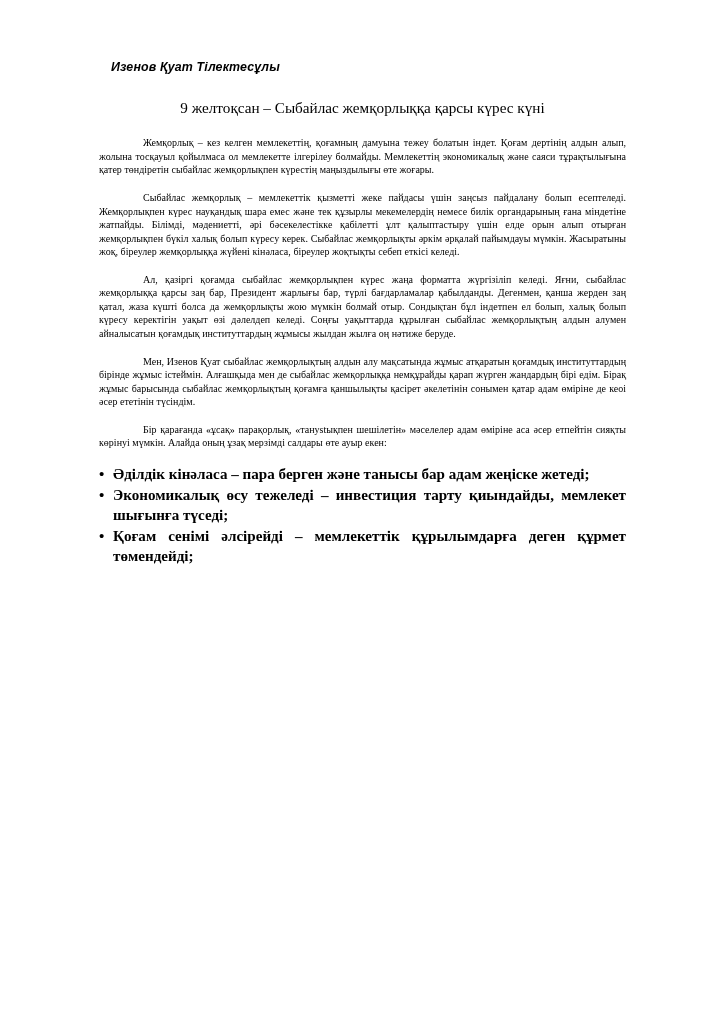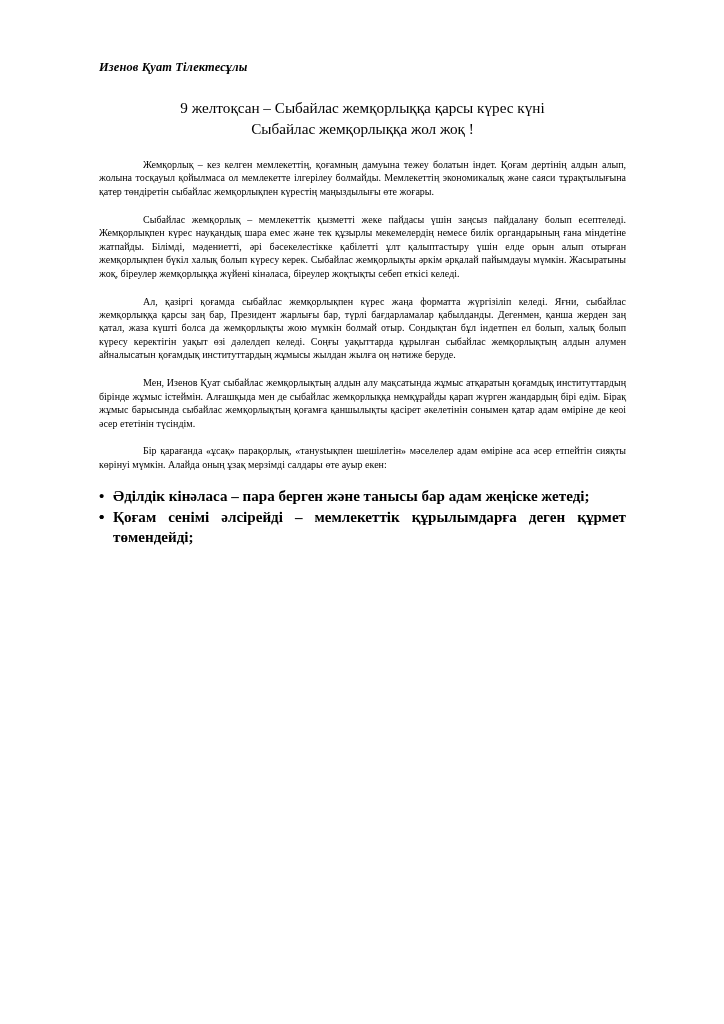--- a/index.html
+++ b/index.html
@@ -18,26 +18,26 @@
   }
   .page {
     position: relative;
     width: 724px;
     height: 1024px;
     box-sizing: border-box;
     padding: 60px 98px 0 99px;
     background: #ffffff;
   }
   .author-line {
-    font-family: Liberation Serif, serif;
+    font-family: Liberation Sans, sans-serif;
     font-weight: bold;
     font-style: italic;
     font-size: 12.4px;
     letter-spacing: 0.15px;
-    margin: 0 0 22px 0;
+    margin: 0 0 22px 12px;
     line-height: 1.2;
   }
   .title-block {
     text-align: center;
     font-weight: normal;
     font-size: 15.2px;
     line-height: 1.42;
     margin: 0 0 18px 0;
   }
   .title-block .title-line {
@@ -80,40 +80,40 @@
 </style>
 </head>
 <body>
 
 <div class="page">
 
   <div class="author-line">Изенов Қуат Тілектесұлы</div>
 
   <div class="title-block">
     <span class="title-line">9 желтоқсан – Сыбайлас жемқорлыққа қарсы күрес күні</span>
-    <span class="title-line">Сыбайлас жемқорлыққа жол жоқ !</span>
   </div>
 
   <p class="body-par">Жемқорлық – кез келген мемлекеттің, қоғамның дамуына тежеу болатын індет. Қоғам дертінің алдын алып, жолына тосқауыл қойылмаса ол мемлекетте ілгерілеу болмайды. Мемлекеттің экономикалық және саяси тұрақтылығына қатер төндіретін сыбайлас жемқорлықпен күрестің маңыздылығы өте жоғары.</p>
 
   <p class="body-par">Сыбайлас жемқорлық – мемлекеттік қызметті жеке пайдасы үшін заңсыз пайдалану болып есептеледі. Жемқорлықпен күрес науқандық шара емес және тек құзырлы мекемелердің немесе билік органдарының ғана міндетіне жатпайды. Білімді, мәдениетті, әрі бәсекелестікке қабілетті ұлт қалыптастыру үшін елде орын алып отырған жемқорлықпен бүкіл халық болып күресу керек. Сыбайлас жемқорлықты әркім әрқалай пайымдауы мүмкін. Жасыратыны жоқ, біреулер жемқорлыққа жүйені кінәласа, біреулер жоқтықты себеп еткісі келеді.</p>
 
   <p class="body-par">Ал,  қазіргі қоғамда сыбайлас жемқорлықпен күрес жаңа форматта жүргізіліп келеді. Яғни,  сыбайлас жемқорлыққа қарсы заң бар,  Президент жарлығы бар, түрлі бағдарламалар қабылданды.  Дегенмен,  қанша жерден заң қатал,  жаза күшті болса да жемқорлықты жою мүмкін болмай отыр. Сондықтан бұл індетпен ел болып,  халық болып күресу керектігін уақыт өзі дәлелдеп келеді. Соңғы уақыттарда құрылған сыбайлас жемқорлықтың алдын алумен айналысатын  қоғамдық институттардың жұмысы жылдан жылға оң нәтиже беруде.</p>
 
   <p class="body-par">Мен, Изенов Қуат сыбайлас жемқорлықтың алдын алу мақсатында жұмыс атқаратын қоғамдық институттардың бірінде жұмыс істеймін. Алғашқыда мен де  сыбайлас жемқорлыққа немқұрайды  қарап жүрген жандардың бірі едім. Бірақ жұмыс барысында сыбайлас жемқорлықтың қоғамға қаншылықты қасірет әкелетінін сонымен қатар адам өміріне  де кеоі әсер ететінін түсіндім.</p>
 
   <p class="body-par">Бір қарағанда «ұсақ» парақорлық, «танystықпен шешілетін» мәселелер адам өміріне аса әсер етпейтін сияқты көрінуі мүмкін. Алайда оның ұзақ мерзімді салдары өте ауыр екен:</p>
 
   <ul class="consequence-list">
     <li>
       <span class="bullet-glyph">•</span>
       <span>Әділдік кінәласа – пара берген және танысы бар адам жеңіске жетеді;</span>
     </li>
     <li>
       <span class="bullet-glyph">•</span>
+      <span>Экономикалық өсу тежеледі – инвестиция тарту қиындайды, мемлекет шығынға түседі;</span>
     </li>
     <li>
       <span class="bullet-glyph">•</span>
       <span>Қоғам сенімі әлсірейді – мемлекеттік құрылымдарға деген құрмет төмендейді;</span>
     </li>
   </ul>
 
 </div>
 
 </body></html>

